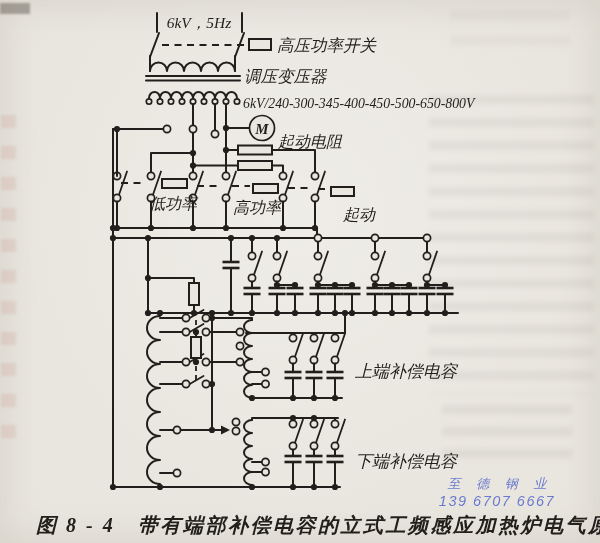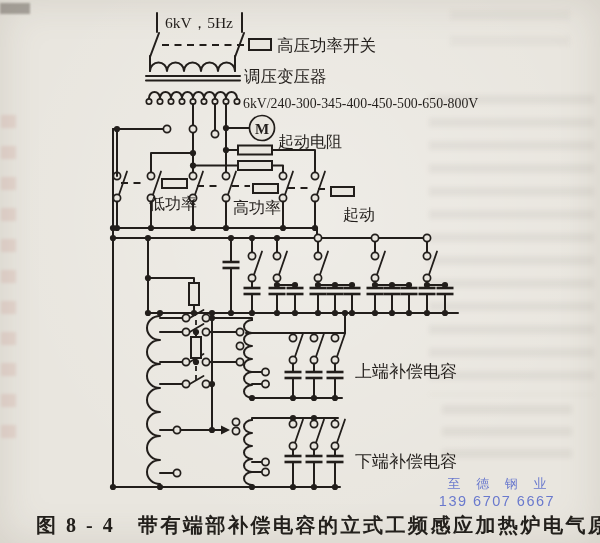--- a/index.html
+++ b/index.html
@@ -11,20 +11,21 @@
     width:600px;height:543px;overflow:hidden;
     font-family:"Liberation Serif","DejaVu Serif",serif;
     background:var(--paper);
   }
   .page{
     position:relative;width:600px;height:543px;
     background:
       radial-gradient(ellipse at 50% 40%, rgba(255,255,255,.25), rgba(0,0,0,0) 70%),
       var(--paper);
     box-shadow:inset 0 0 40px rgba(120,110,95,.18);
+    font-style:italic;
   }
   svg{position:absolute;left:0;top:0;}
   
   .w{fill:none;stroke:var(--ink);stroke-width:2;stroke-linecap:round;stroke-linejoin:round;}
   .wt{fill:none;stroke:var(--ink);stroke-width:1.8;stroke-linecap:round;}
   .wd{fill:none;stroke:var(--ink);stroke-width:1.9;stroke-dasharray:7 5.5;stroke-linecap:butt;}
   .wd2{fill:none;stroke:var(--ink);stroke-width:1.8;stroke-dasharray:5 4;}
   .plate{stroke:var(--ink);stroke-width:2.6;}
   .box{fill:var(--paper);stroke:var(--ink);stroke-width:2;}
   .node{fill:var(--paper);stroke:var(--ink);stroke-width:1.7;}

